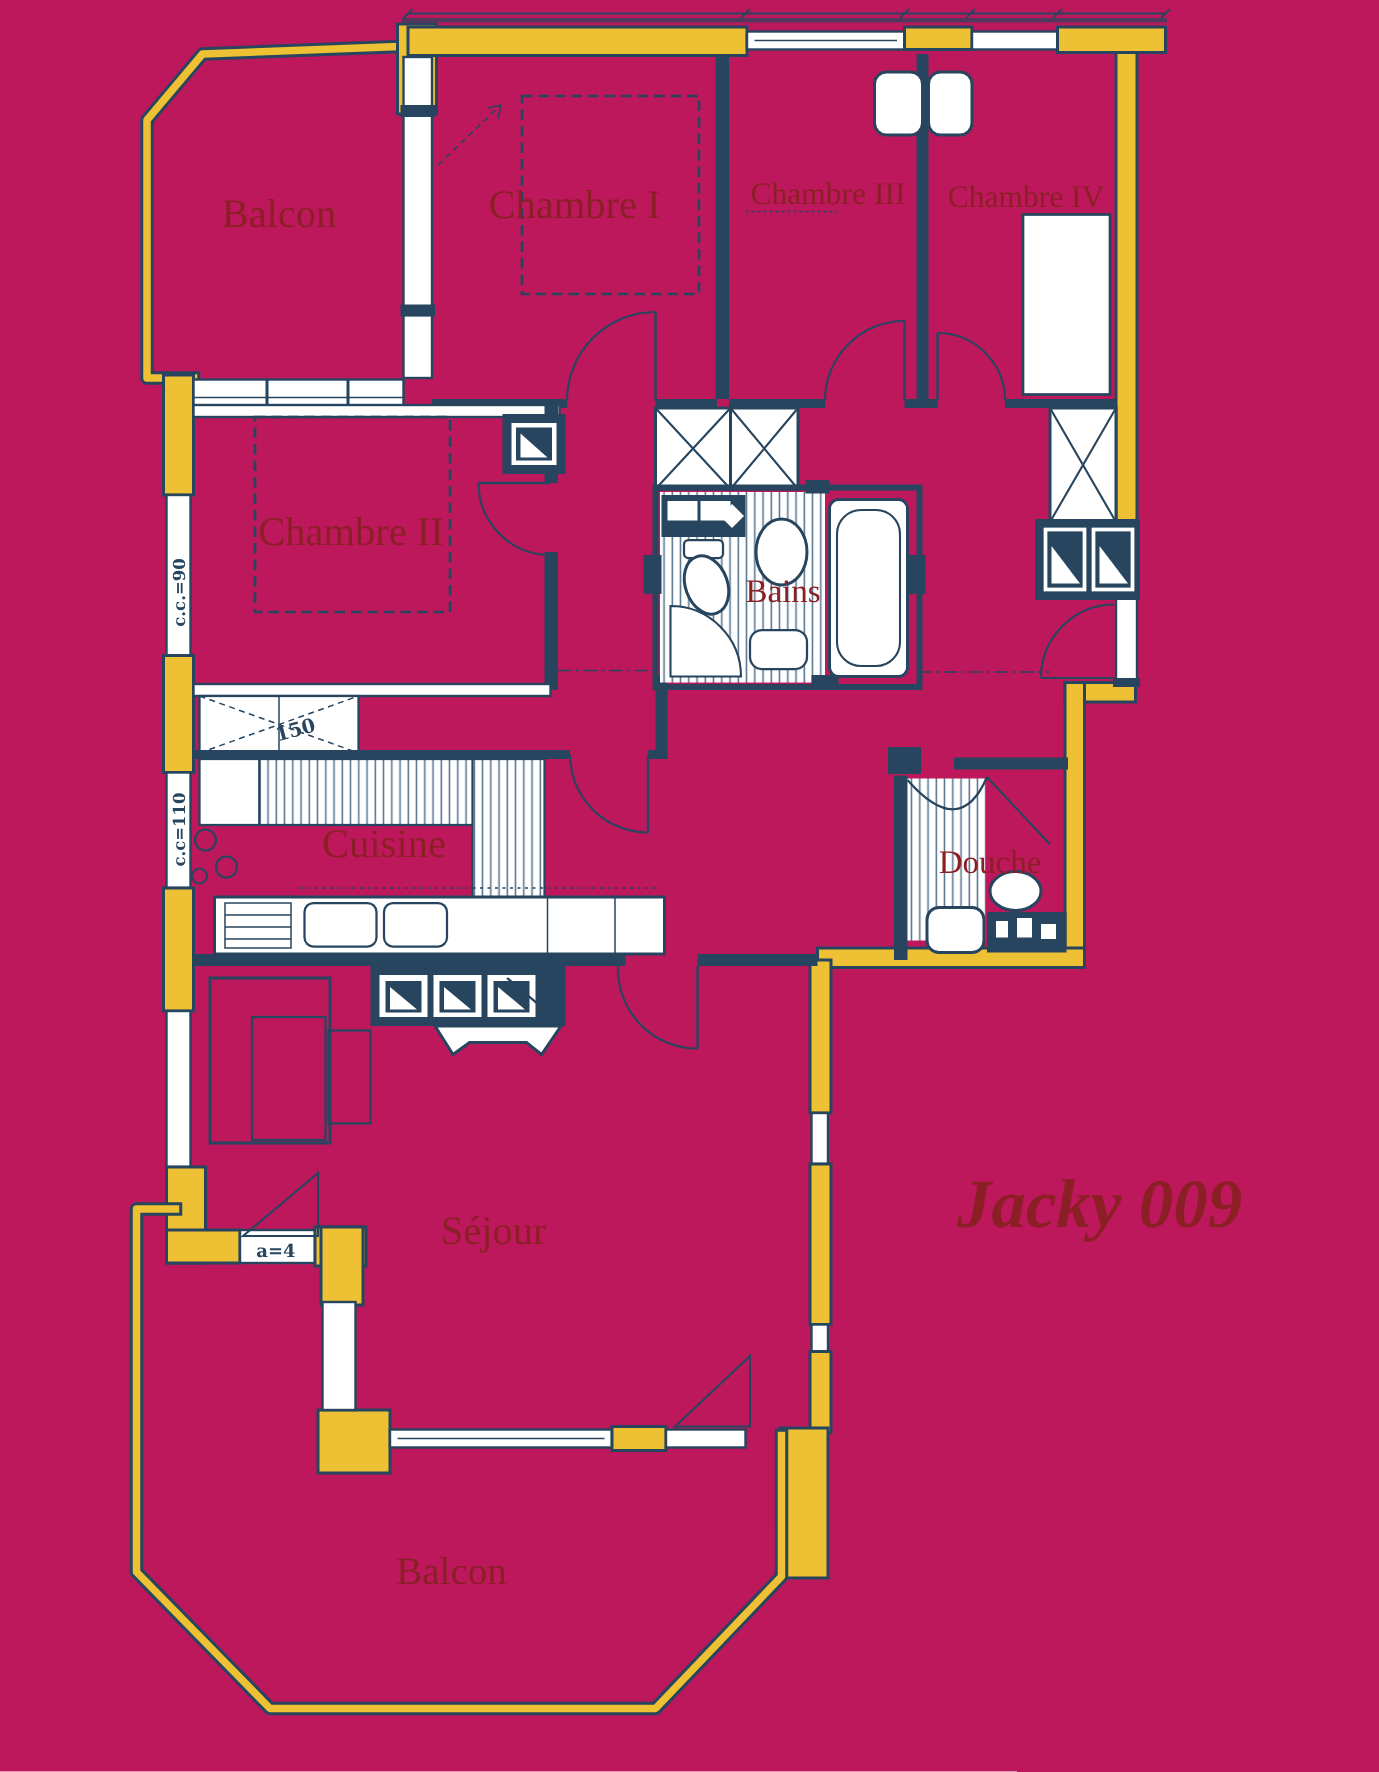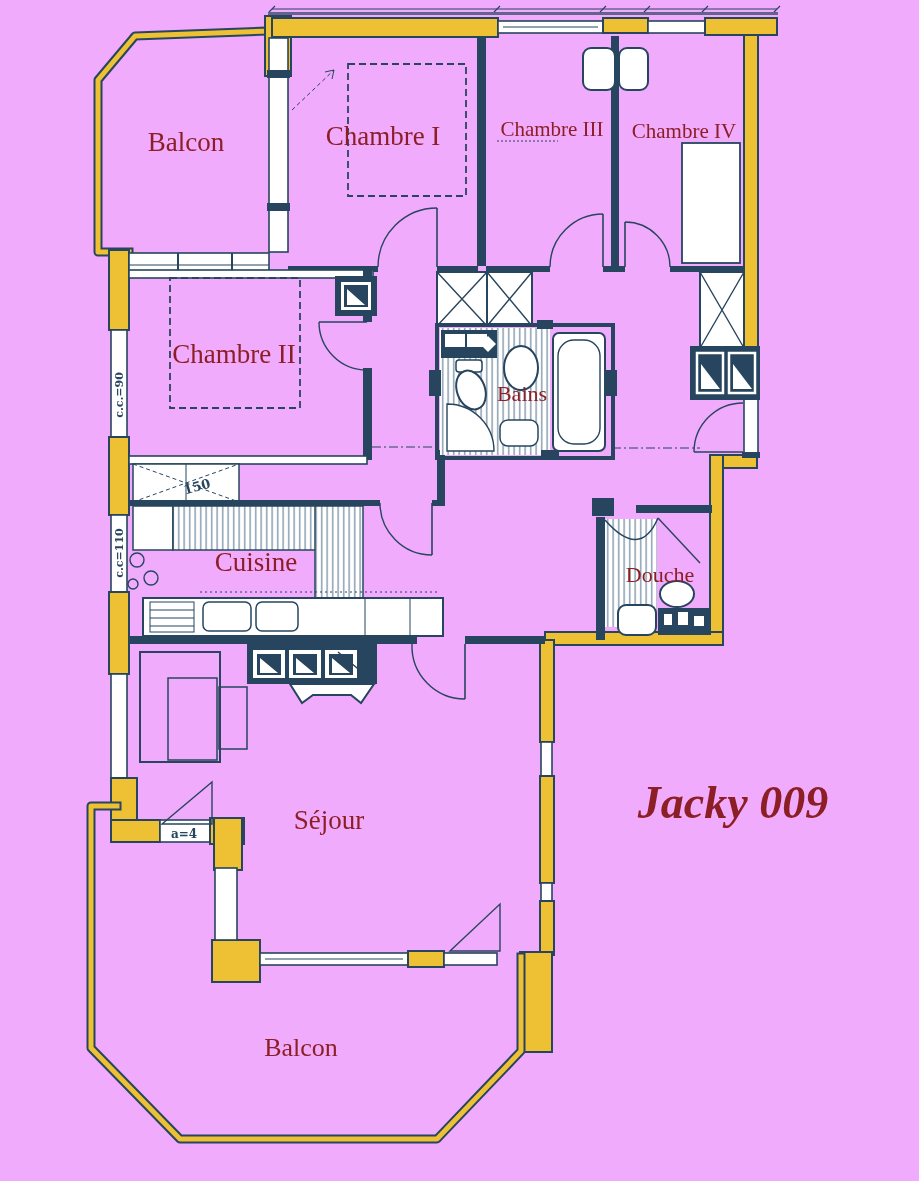--- a/index.html
+++ b/index.html
@@ -2,21 +2,21 @@
 <html style="--yellow: #EEC033; --ink: #27455E; --red: #8C1F26;"><head>
 <meta charset="utf-8">
 <style>
   :root{
     --yellow:#EEC033;
     --ink:#27455E;
     --ink-weak:#51708C;
     --red:#8C1F26;
   }
   html,body{margin:0;padding:0;background:#fff;}
-  .canvas{position:relative;width:919px;height:1181px;background:#f0abfc;overflow:hidden;}
+  .canvas{position:relative;width:919px;height:1181px;background:#be185d;overflow:hidden;}
   svg{display:block;}
   .wallY{fill:var(--yellow);stroke:var(--ink);stroke-width:2;}
   .railO{fill:none;stroke:var(--ink);stroke-width:9;stroke-linejoin:round;stroke-linecap:square;}
   .railI{fill:none;stroke:var(--yellow);stroke-width:5;stroke-linejoin:round;stroke-linecap:square;}
   .wwin{fill:#ffffff;stroke:var(--ink);stroke-width:1.6;}
   .dark{fill:var(--ink);stroke:none;}
   .ln{stroke:var(--ink);fill:none;}
   .white{fill:#fff;stroke:var(--ink);}
   .room-label{fill:var(--red);font-family:"Liberation Serif","DejaVu Serif",serif;}
   .ann{fill:var(--ink);font-family:"DejaVu Serif",serif;font-weight:700;}

